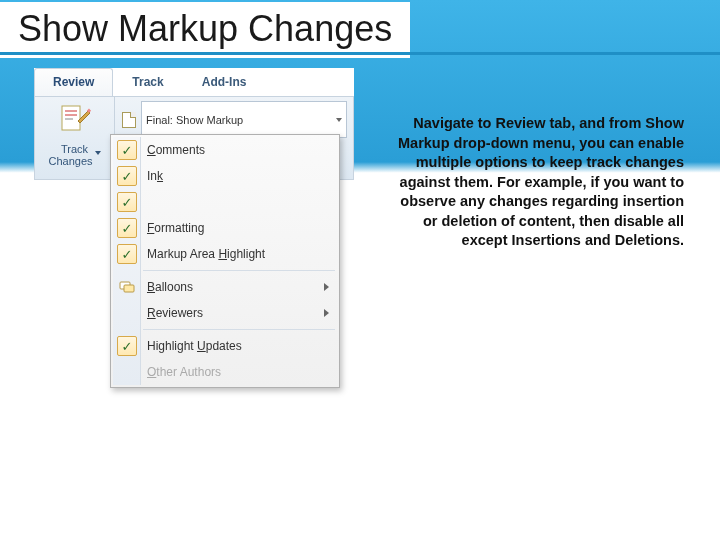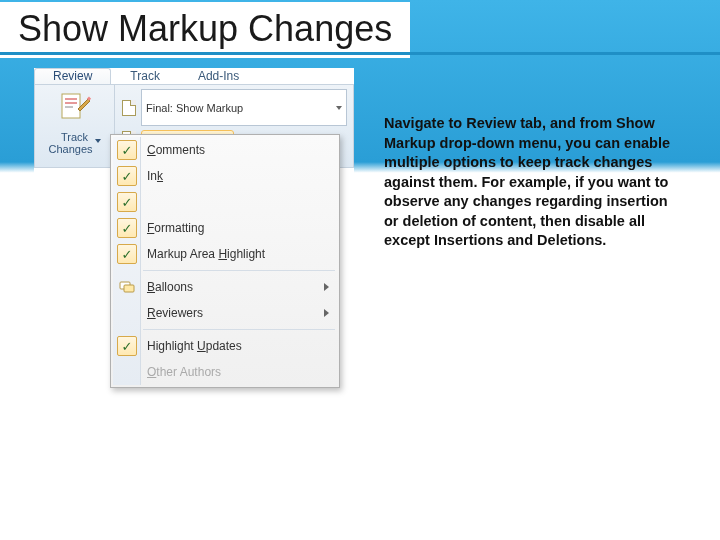--- a/index.html
+++ b/index.html
@@ -38,23 +38,24 @@
   .ribbon {
     width: 320px;
     background: #fff;
   }
   .tabs {
     display: flex;
     font-size: 12px;
     color: #3b5a7a;
   }
   .tab {
-    padding: 0 18px;
+    padding: 6px 18px;
     border: 1px solid transparent;
     cursor: pointer;
+    font-weight: bold;
   }
   .tab.active {
     background: linear-gradient(#fdfdfd, #f3f6f9);
     border: 1px solid #c7d3df;
     border-bottom: none;
     border-radius: 3px 3px 0 0;
     color: #2b4d77;
   }
   .ribbon-body {
     display: flex;
@@ -180,20 +181,21 @@
   }
   .u { text-decoration: underline; }
   
   .desc {
     width: 300px;
     font-size: 14.5px;
     line-height: 1.35;
     color: #111;
     font-weight: 600;
     padding-top: 46px;
+    text-align: right;
   }
   
   .doc-icon {
     width: 14px; height: 16px;
     background: #fff;
     border: 1px solid #a99b5a;
     position: relative;
   }
   .doc-icon::before {
     content:""; position:absolute; right:-1px; top:-1px;

